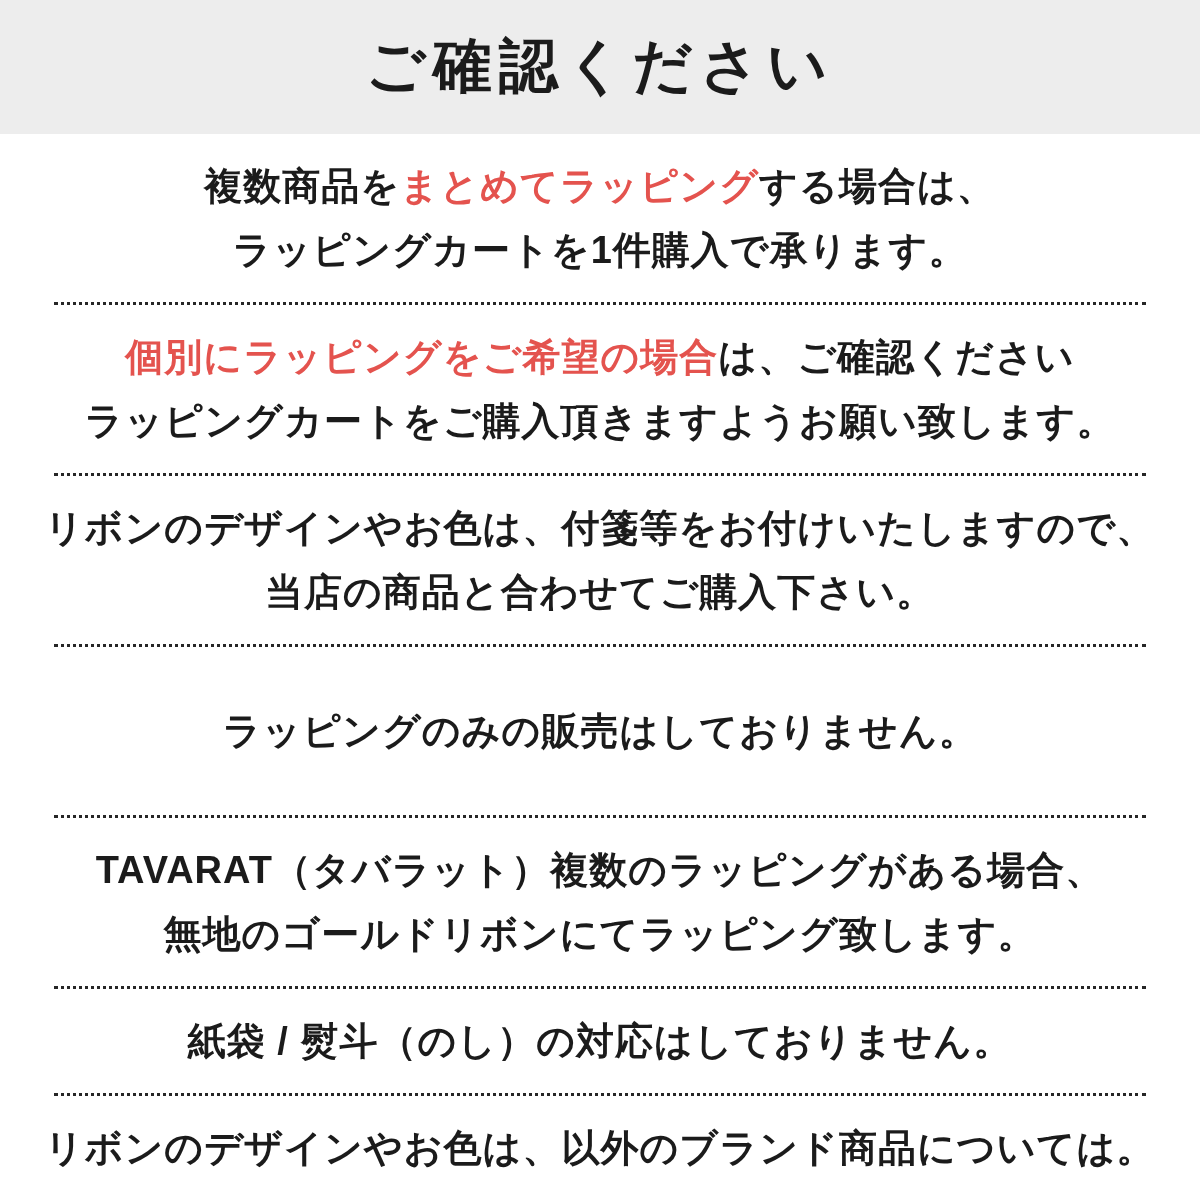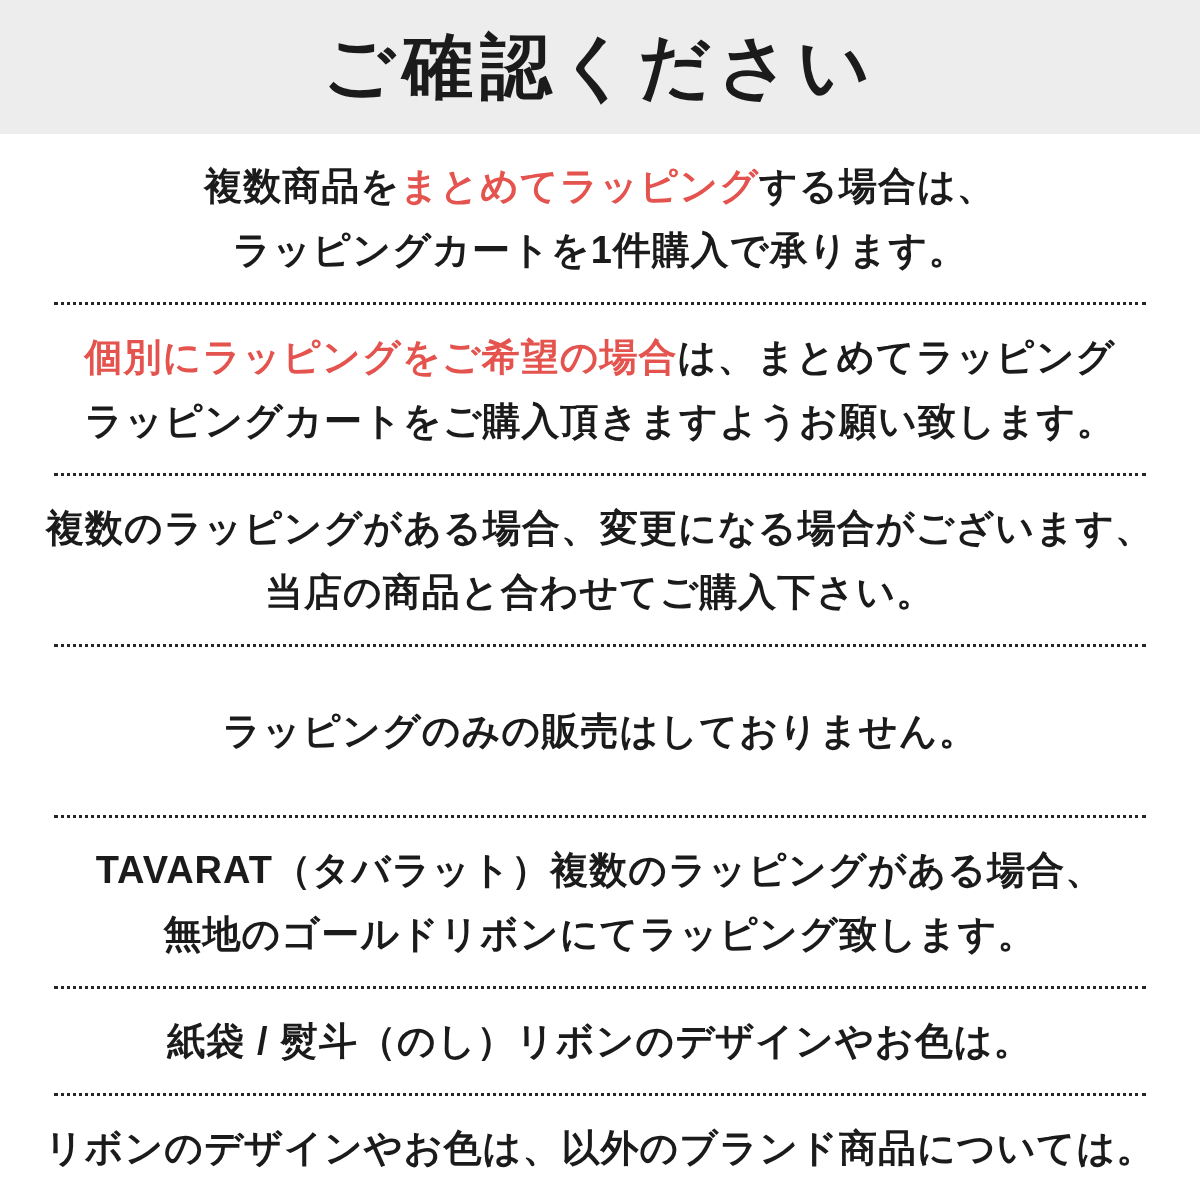--- a/index.html
+++ b/index.html
@@ -24,21 +24,21 @@
   }
   .banner {
     height: 134px;
     background: var(--banner-bg);
     display: flex;
     align-items: center;
     justify-content: center;
   }
   .banner-title {
     margin: 0;
-    font-size: 71px;
+    font-size: 59px;
     font-weight: bold;
     letter-spacing: 7px;
     color: var(--text-color);
   }
   .content {
     padding: 0 54px;
   }
   .section {
     display: flex;
     flex-direction: column;
@@ -69,38 +69,38 @@
   <h1 class="banner-title">ご確認ください</h1>
 </div>
 
 <div class="content">
     <div class="section two-line">
       <div class="line"><span>複数商品を</span><span class="red">まとめてラッピング</span><span>する場合は、</span></div>
       <div class="line"><span>ラッピングカートを1件購入で承ります。</span></div>
     </div>
     <div class="divider"></div>
     <div class="section two-line">
-      <div class="line"><span class="red">個別にラッピングをご希望の場合</span><span>は、まとめてラッピング</span></div>
+      <div class="line"><span class="red">個別にラッピングをご希望の場合</span><span>は、ご確認ください</span></div>
       <div class="line"><span>ラッピングカートをご購入頂きますようお願い致します。</span></div>
     </div>
     <div class="divider"></div>
     <div class="section two-line">
-      <div class="line"><span>複数のラッピングがある場合、変更になる場合がございます、</span></div>
+      <div class="line"><span>リボンのデザインやお色は、付箋等をお付けいたしますので、</span></div>
       <div class="line"><span>当店の商品と合わせてご購入下さい。</span></div>
     </div>
     <div class="divider"></div>
     <div class="section two-line">
       <div class="line"><span>ラッピングのみの販売はしておりません。</span></div>
     </div>
     <div class="divider"></div>
     <div class="section two-line">
       <div class="line"><span>TAVARAT（タバラット）複数のラッピングがある場合、</span></div>
       <div class="line"><span>無地のゴールドリボンにてラッピング致します。</span></div>
     </div>
     <div class="divider"></div>
     <div class="section one-line">
-      <div class="line"><span>紙袋 / 熨斗（のし）リボンのデザインやお色は。</span></div>
+      <div class="line"><span>紙袋 / 熨斗（のし）の対応はしておりません。</span></div>
     </div>
     <div class="divider"></div>
     <div class="section one-line">
       <div class="line"><span>リボンのデザインやお色は、以外のブランド商品については。</span></div>
     </div>
   </div>
 
 </body></html>

